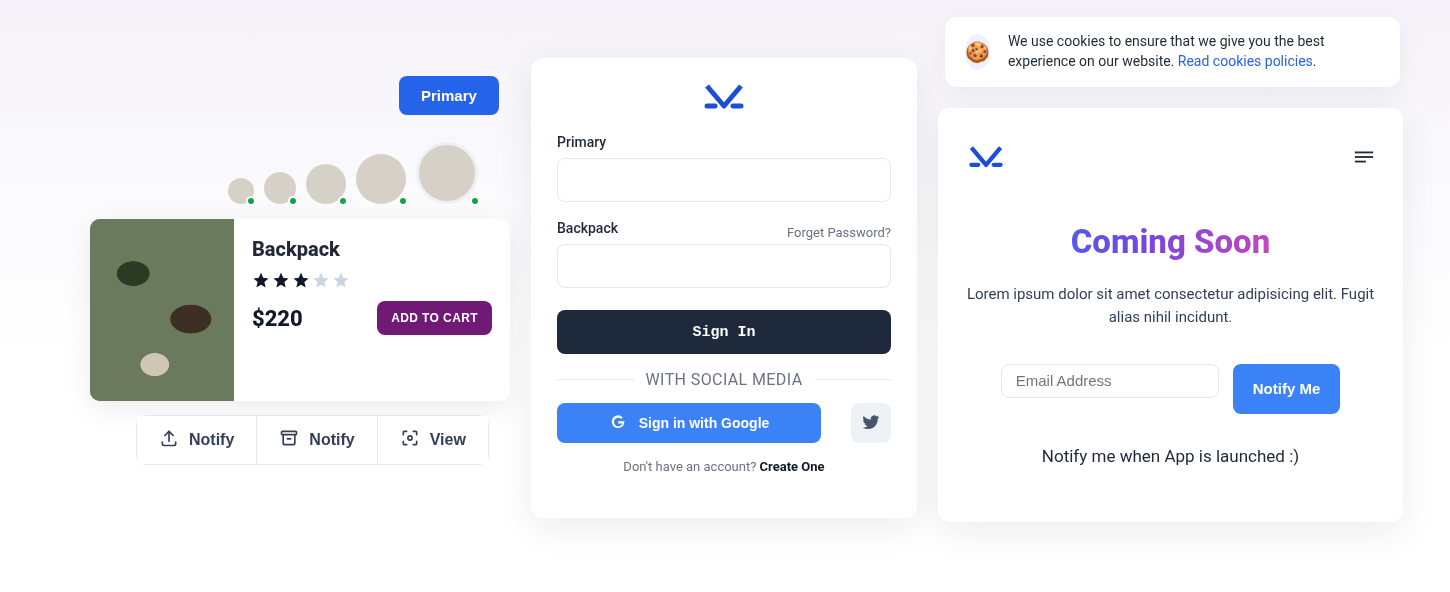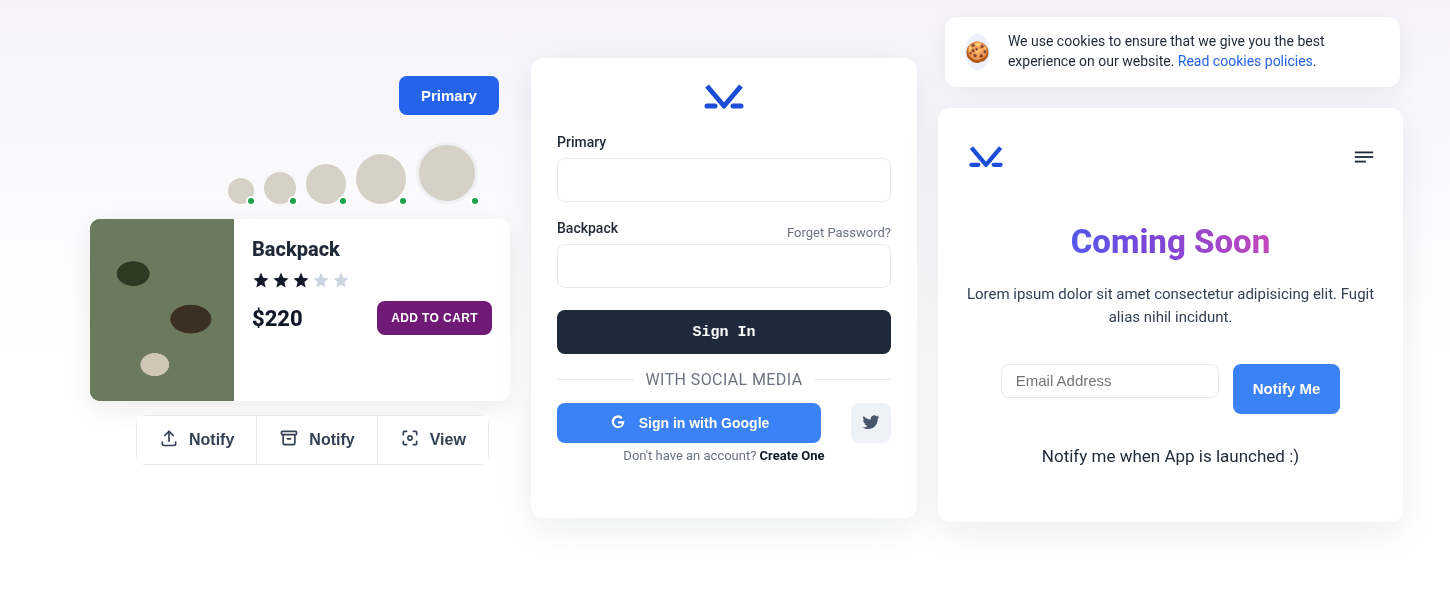--- a/index.html
+++ b/index.html
@@ -76,21 +76,21 @@
     .input { width: 100%; height: 44px; border: 1px solid #e5e7eb; border-radius: 8px; padding: 0 12px; font-size: 14px; margin-bottom: 18px; }
     .pwd-row { display: flex; justify-content: space-between; align-items: center; }
     .forget { font-size: 13px; color: #6b7280; text-decoration: none; margin-left: 47px; }
     .signin { width: 100%; height: 44px; border: none; border-radius: 8px; background: #1e293b; color: #fff; font-size: 15px; font-weight: 700; cursor: pointer; margin-top: 4px; font-family: Liberation Mono, monospace; }
     .divider { display: flex; align-items: center; gap: 12px; margin: 16px 0 14px; }
     .divider::before, .divider::after { content: ""; flex: 1; height: 1px; background: #e5e7eb; }
     .divider-label { font-size: 16px; color: #6b7280; letter-spacing: .4px; }
     .social-row { display: flex; gap: 30px; }
     .google-btn { flex: 1; height: 40px; border: none; border-radius: 8px; background: #3b82f6; color: #fff; font-weight: 700; font-size: 14px; cursor: pointer; display: inline-flex; align-items: center; justify-content: center; gap: 12px; }
     .twitter-btn { width: 40px; height: 40px; border: none; border-radius: 8px; background: #eef2f6; display: inline-flex; align-items: center; justify-content: center; cursor: pointer; }
-    .create-row { text-align: center; margin-top: 5px; font-size: 13px; color: #6b7280; }
+    .create-row { text-align: center; margin-top: 16px; font-size: 13px; color: #6b7280; }
     .create-link { color: #111827; font-weight: 700; text-decoration: none; }
 
     
     .cookie {
       position: absolute; left: 945px; top: 17px; width: 455px; height: 70px;
       background: #fff; border-radius: 12px; box-shadow: 0 8px 28px rgba(15,23,42,.06);
       padding: 14px 20px; display: flex; align-items: center; gap: 18px;
     }
     .cookie-icon { width: 36px; height: 36px; border-radius: 50%; background: #eef0ff; display: inline-flex; align-items: center; justify-content: center; font-size: 20px; }
     .cookie-text { font-size: 14px; color: #1f2937; line-height: 1.4; }

